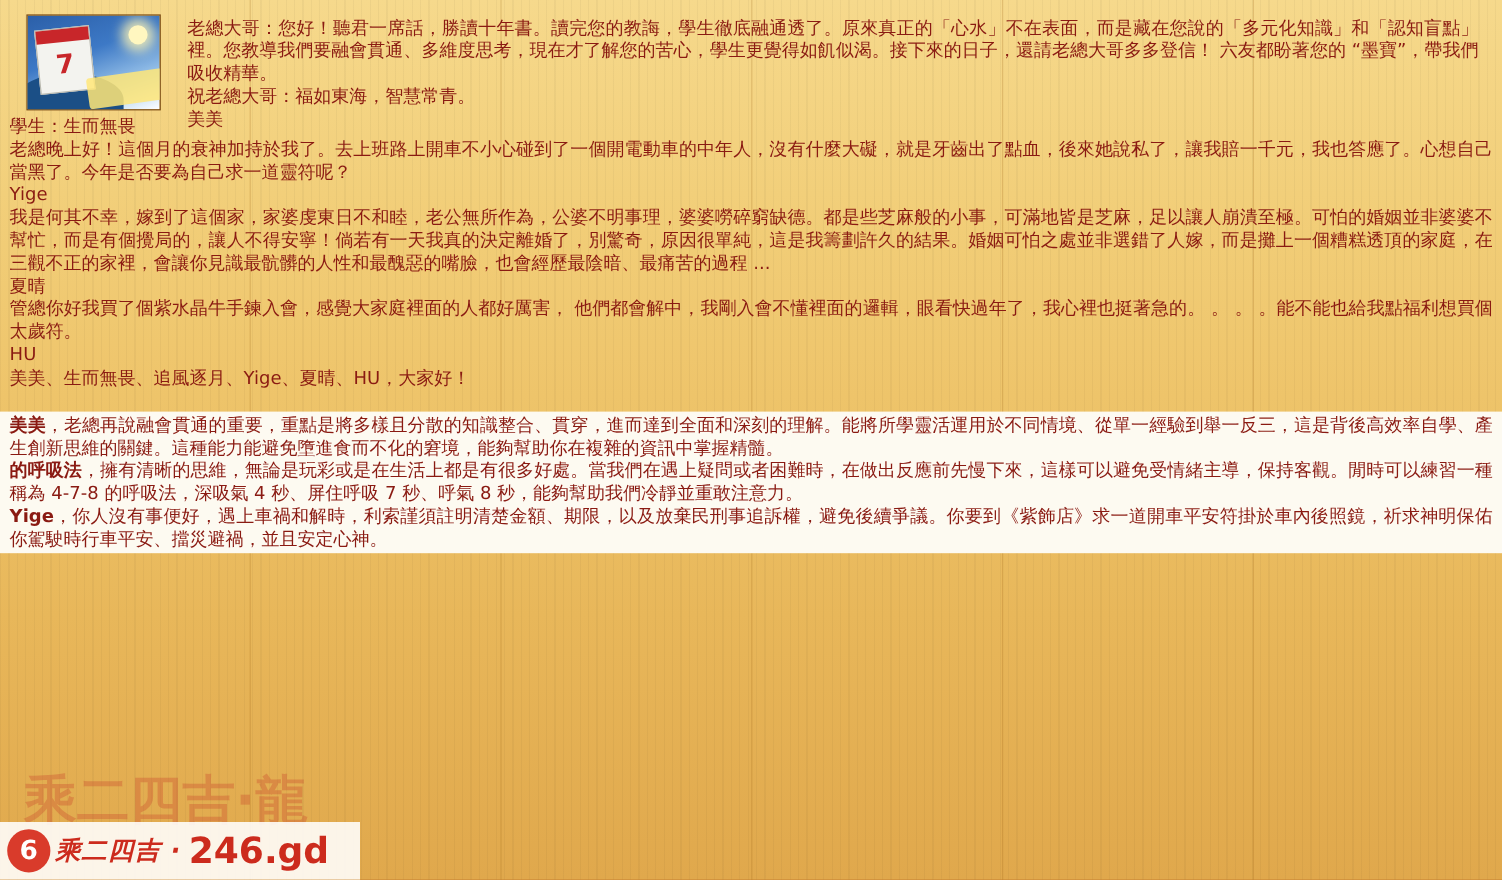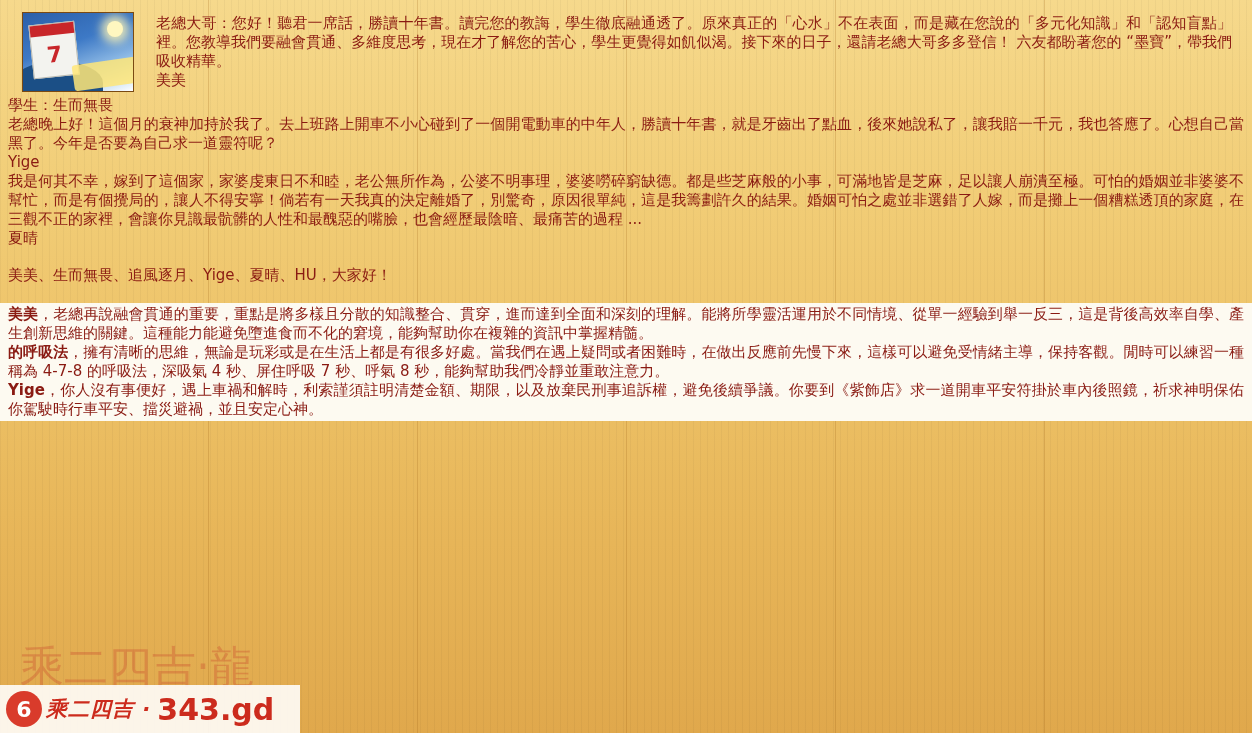--- a/index.html
+++ b/index.html
@@ -167,21 +167,21 @@
     color: #cc2b1d;
     font-size: 30px;
     font-weight: bold;
     letter-spacing: 0px;
   }
   .wm-ghost {
     position: absolute;
     left: 20px;
     bottom: 36px;
     font-size: 44px;
-    font-weight: normal;
+    font-weight: bold;
     color: rgba(200, 60, 40, 0.30);
     white-space: nowrap;
     pointer-events: none;
   }
   .big-block {
     padding: 2px 8px;
   }
 </style>
 </head>
 <body>
@@ -201,37 +201,40 @@
         <div class="sun"></div>
         <div class="hill"></div>
         <div class="cal">
           <div class="hd"></div>
           <div class="bd">7</div>
         </div>
         <div class="ribbon"></div>
       </div>
       <div class="toptext">
         <p class="para">老總大哥：您好！聽君一席話，勝讀十年書。讀完您的教誨，學生徹底融通透了。原來真正的「心水」不在表面，而是藏在您說的「多元化知識」和「認知盲點」裡。您教導我們要融會貫通、多維度思考，現在才了解您的苦心，學生更覺得如飢似渴。接下來的日子，還請老總大哥多多登信！ 六友都盼著您的 “墨寶”，帶我們吸收精華。</p>
+        <p class="para">祝老總大哥：福如東海，智慧常青。</p>
         <p class="para sig">美美</p>
       </div>
     </div>
 
     <div style="position:absolute; left:0; top:96px; width:1252px;">
 
       <p class="para sig">學生：生而無畏</p>
 
 
-      <p class="para">老總晚上好！這個月的衰神加持於我了。去上班路上開車不小心碰到了一個開電動車的中年人，勝讀十年書，就是牙齒出了點血，後來她說私了，讓我賠一千元，我也答應了。心想自己當黑了。今年是否要為自己求一道靈符呢？</p>
+      <p class="para">老總晚上好！這個月的衰神加持於我了。去上班路上開車不小心碰到了一個開電動車的中年人，沒有什麼大礙，就是牙齒出了點血，後來她說私了，讓我賠一千元，我也答應了。心想自己當黑了。今年是否要為自己求一道靈符呢？</p>
       <p class="para sig">Yige</p>
 
       <p class="para">我是何其不幸，嫁到了這個家，家婆虔東日不和睦，老公無所作為，公婆不明事理，婆婆嘮碎窮缺德。都是些芝麻般的小事，可滿地皆是芝麻，足以讓人崩潰至極。可怕的婚姻並非婆婆不幫忙，而是有個攪局的，讓人不得安寧！倘若有一天我真的決定離婚了，別驚奇，原因很單純，這是我籌劃許久的結果。婚姻可怕之處並非選錯了人嫁，而是攤上一個糟糕透頂的家庭，在三觀不正的家裡，會讓你見識最骯髒的人性和最醜惡的嘴臉，也會經歷最陰暗、最痛苦的過程 ...</p>
       <p class="para sig">夏晴</p>
 
-
-      <p class="para" style="margin-top:18px">美美、生而無畏、追風逐月、Yige、夏晴、HU，大家好！</p>
+      <p class="para">管總你好我買了個紫水晶牛手鍊入會，感覺大家庭裡面的人都好厲害， 他們都會解中，我剛入會不懂裡面的邏輯，眼看快過年了，我心裡也挺著急的。 。 。 。能不能也給我點福利想買個太歲符。</p>
+      <p class="para sig">HU</p>
+
+      <p class="para" style="margin-top:1px">美美、生而無畏、追風逐月、Yige、夏晴、HU，大家好！</p>
 
       <div class="hlblock big-block" style="margin-top:18px">
         <p class="para" style="padding:0">
           <span class="name">美美</span><span>，老總再說融會貫通的重要，重點是將多樣且分散的知識整合、貫穿，進而達到全面和深刻的理解。能將所學靈活運用於不同情境、從單一經驗到舉一反三，這是背後高效率自學、產生創新思維的關鍵。這種能力能避免墮進食而不化的窘境，能夠幫助你在複雜的資訊中掌握精髓。</span>
         </p>
         <p class="para" style="padding:0">
           <span class="name">的呼吸法</span><span>，擁有清晰的思維，無論是玩彩或是在生活上都是有很多好處。當我們在遇上疑問或者困難時，在做出反應前先慢下來，這樣可以避免受情緒主導，保持客觀。閒時可以練習一種稱為 4-7-8 的呼吸法，深吸氣 4 秒、屏住呼吸 7 秒、呼氣 8 秒，能夠幫助我們冷靜並重敢注意力。</span>
         </p>
         <p class="para" style="padding:0">
           <span class="name">Yige</span><span>，你人沒有事便好，遇上車禍和解時，利索謹須註明清楚金額、期限，以及放棄民刑事追訴權，避免後續爭議。你要到《紫飾店》求一道開車平安符掛於車內後照鏡，祈求神明保佑你駕駛時行車平安、擋災避禍，並且安定心神。</span>
@@ -239,16 +242,16 @@
 
       </div>
 
     </div>
   </div>
 
   <div class="wm-ghost">乘二四吉·龍</div>
   <div class="watermark">
     <div class="wm-logo">6</div>
     <div class="wm-cn">乘二四吉 ·</div>
-    <div class="wm-num">343.gd</div>
+    <div class="wm-num">246.gd</div>
   </div>
 
 </div>
 
 </body></html>

